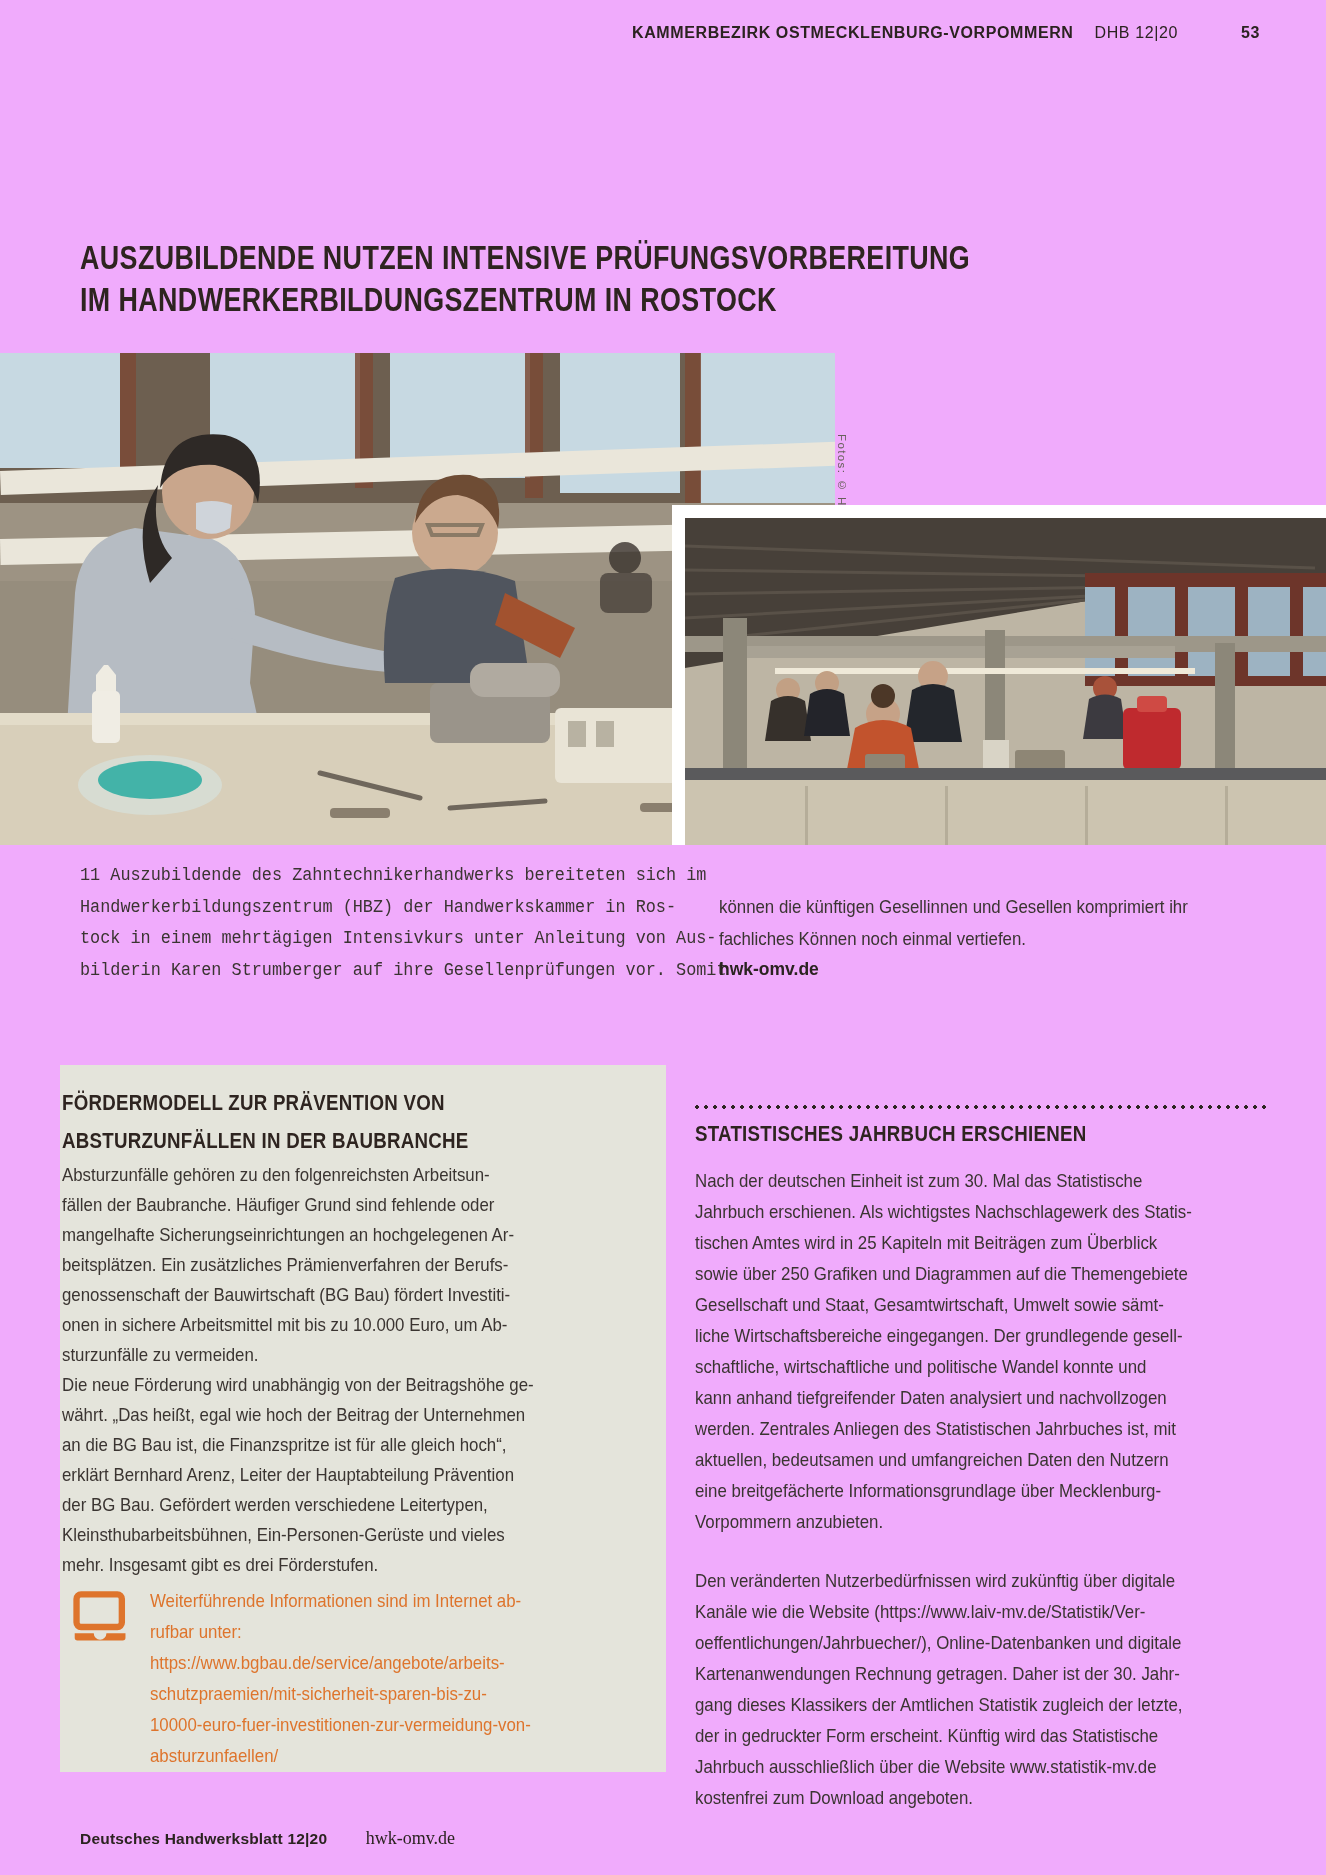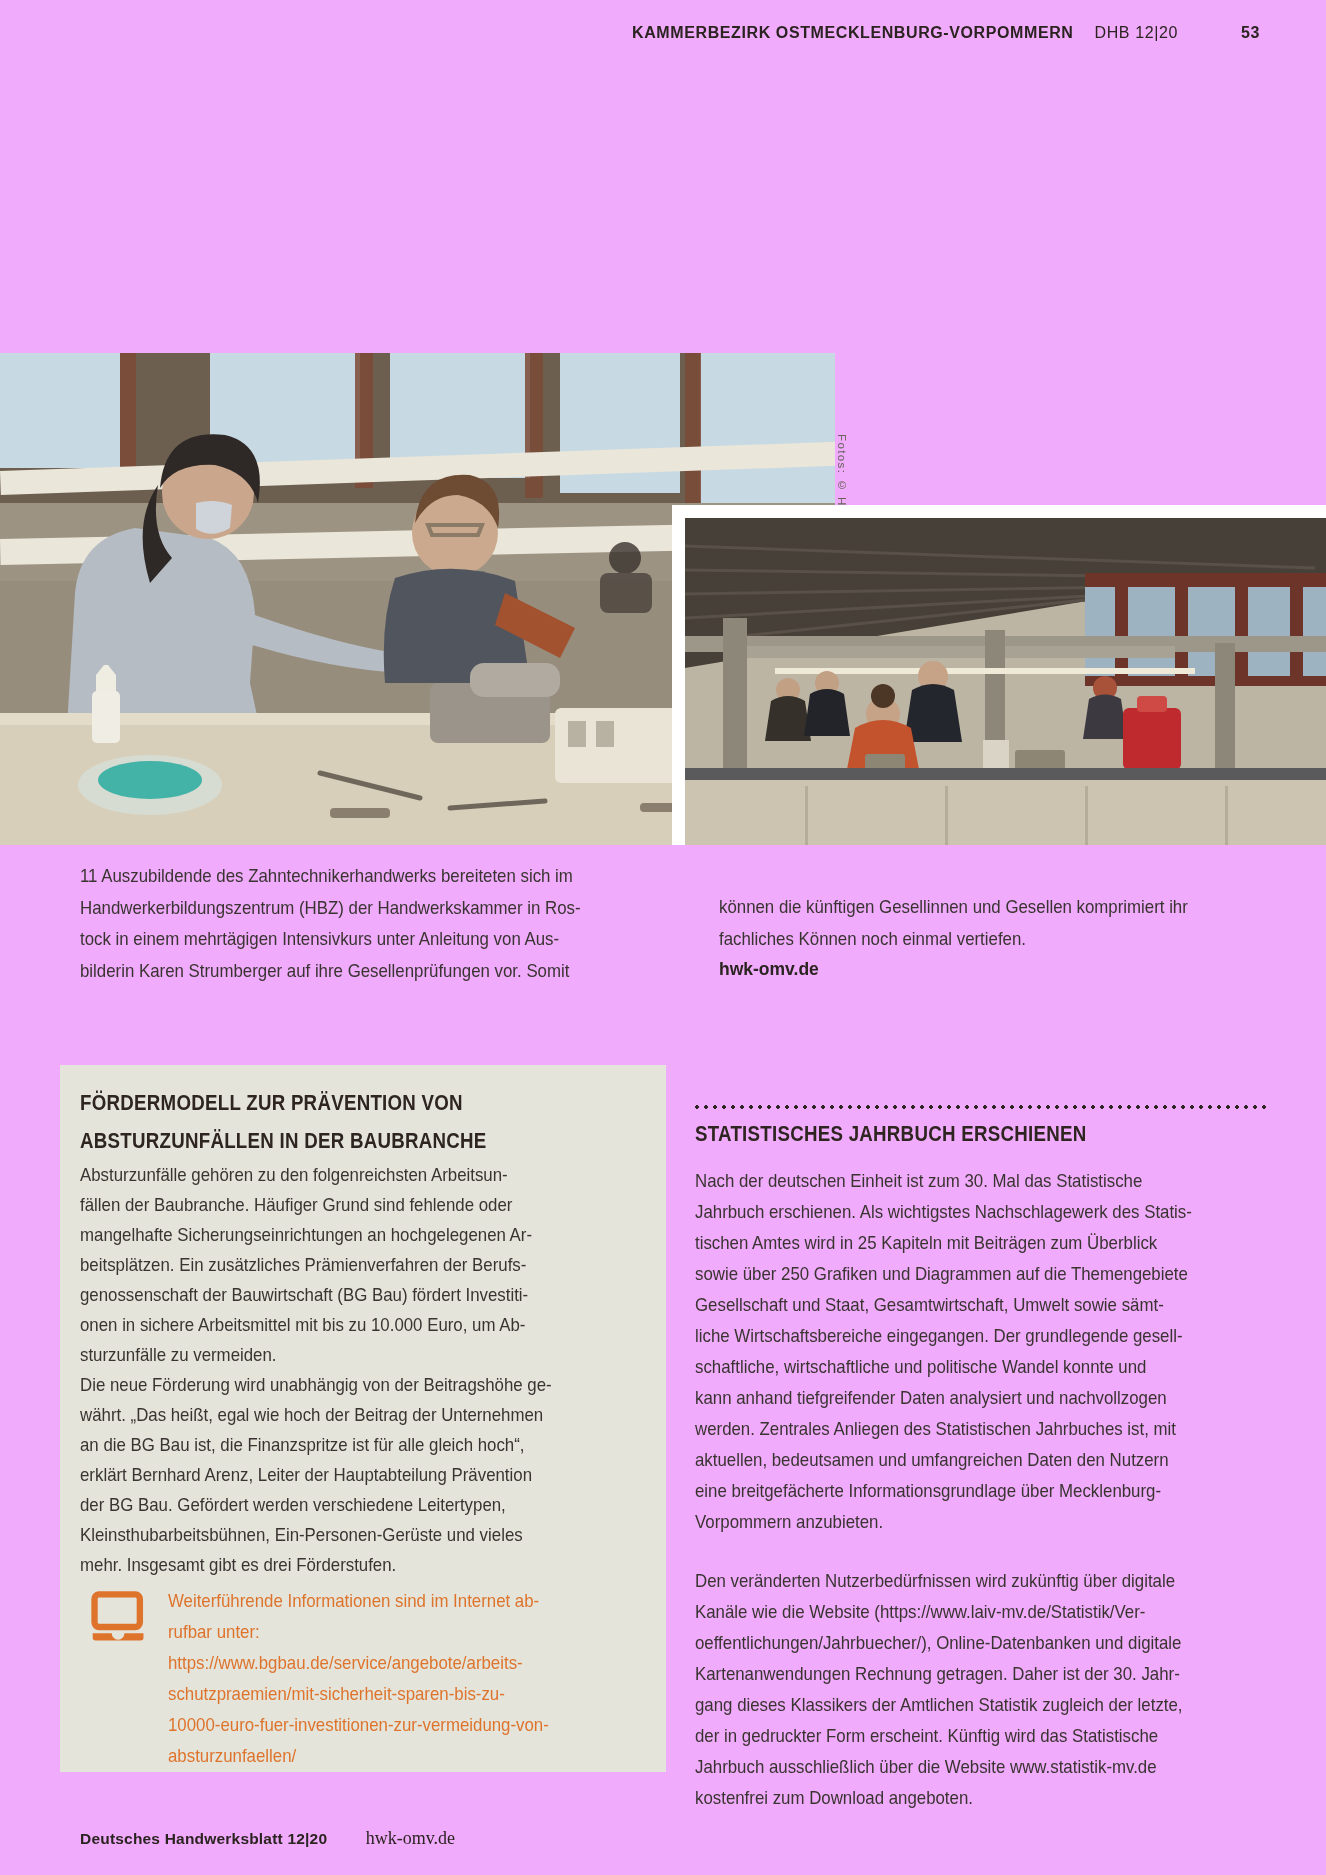--- a/index.html
+++ b/index.html
@@ -20,29 +20,29 @@
 
   
   .left-photo{position:absolute;left:0;top:353px;width:835px;height:492px;overflow:hidden;}
   .right-photo{position:absolute;left:672px;top:505px;width:654px;height:340px;
                border-left:13px solid #fff;border-top:13px solid #fff;box-sizing:border-box;overflow:hidden;}
   .left-photo svg,.right-photo svg{display:block;width:100%;height:100%;}
   .photo-credit{position:absolute;left:836px;top:434px;writing-mode:vertical-rl;
                 font-size:11.5px;letter-spacing:1.4px;color:#67615a;}
 
   
-  .caption-left{position:absolute;left:80px;top:860px;}
+  .caption-left{position:absolute;left:80px;top:860px;font-family:Liberation Mono, monospace;}
   .caption-right{position:absolute;left:695px;top:891px;margin-left:24px;}
   .cap-line{font-size:18.5px;line-height:31.5px;color:#3a3431;white-space:nowrap;
             transform:scaleX(.91);transform-origin:0 0;}
   .cap-link{font-size:17.5px;font-weight:bold;line-height:31.5px;color:#2b2320;}
 
   
   .funding-box{position:absolute;left:60px;top:1065px;width:606px;height:707px;
-               background:#e4e4db;box-sizing:border-box;padding:20px 18px 0 20px;}
+               background:#e4e4db;box-sizing:border-box;padding:20px 18px 0 2px;}
   .bh-line{font-size:21.5px;font-weight:bold;color:#2e2420;letter-spacing:.3px;line-height:37.5px;
            white-space:nowrap;transform:scaleX(.87);transform-origin:0 0;}
   .body-line{font-size:18.5px;line-height:30px;white-space:nowrap;
              transform:scaleX(.91);transform-origin:0 0;color:#3a3431;}
   .info-row{display:flex;margin-top:5px;}
   .monitor-icon{flex:0 0 58px;width:58px;margin:6px 20px 0 10px;}
   .monitor-icon svg{display:block;width:58px;height:52px;}
   .info-line{font-size:18.5px;line-height:31px;color:#de742c;white-space:nowrap;
              transform:scaleX(.91);transform-origin:0 0;}
 
@@ -65,20 +65,24 @@
 <body>
 
 <div class="page">
 
   <header class="topbar">
     <span class="tb-section">KAMMERBEZIRK OSTMECKLENBURG-VORPOMMERN</span>
     <span class="tb-issue">DHB 12|20</span>
     <span class="tb-page">53</span>
   </header>
 
+  <h1 class="headline">
+    <div class="hl-line">AUSZUBILDENDE NUTZEN INTENSIVE PRÜFUNGSVORBEREITUNG</div>
+    <div class="hl-line">IM HANDWERKERBILDUNGSZENTRUM IN ROSTOCK</div>
+  </h1>
 
   <div class="left-photo">
     <svg viewBox="0 0 835 492" preserveAspectRatio="none" aria-hidden="true">
       <rect width="835" height="492" fill="#9d9383"></rect>
       <rect width="835" height="150" fill="#6d5f50"></rect>
       <g fill="#c7d9e2">
         <rect x="0" y="0" width="120" height="115"></rect>
         <rect x="210" y="0" width="150" height="110"></rect>
         <rect x="390" y="0" width="140" height="125"></rect>
         <rect x="560" y="0" width="120" height="140"></rect>

